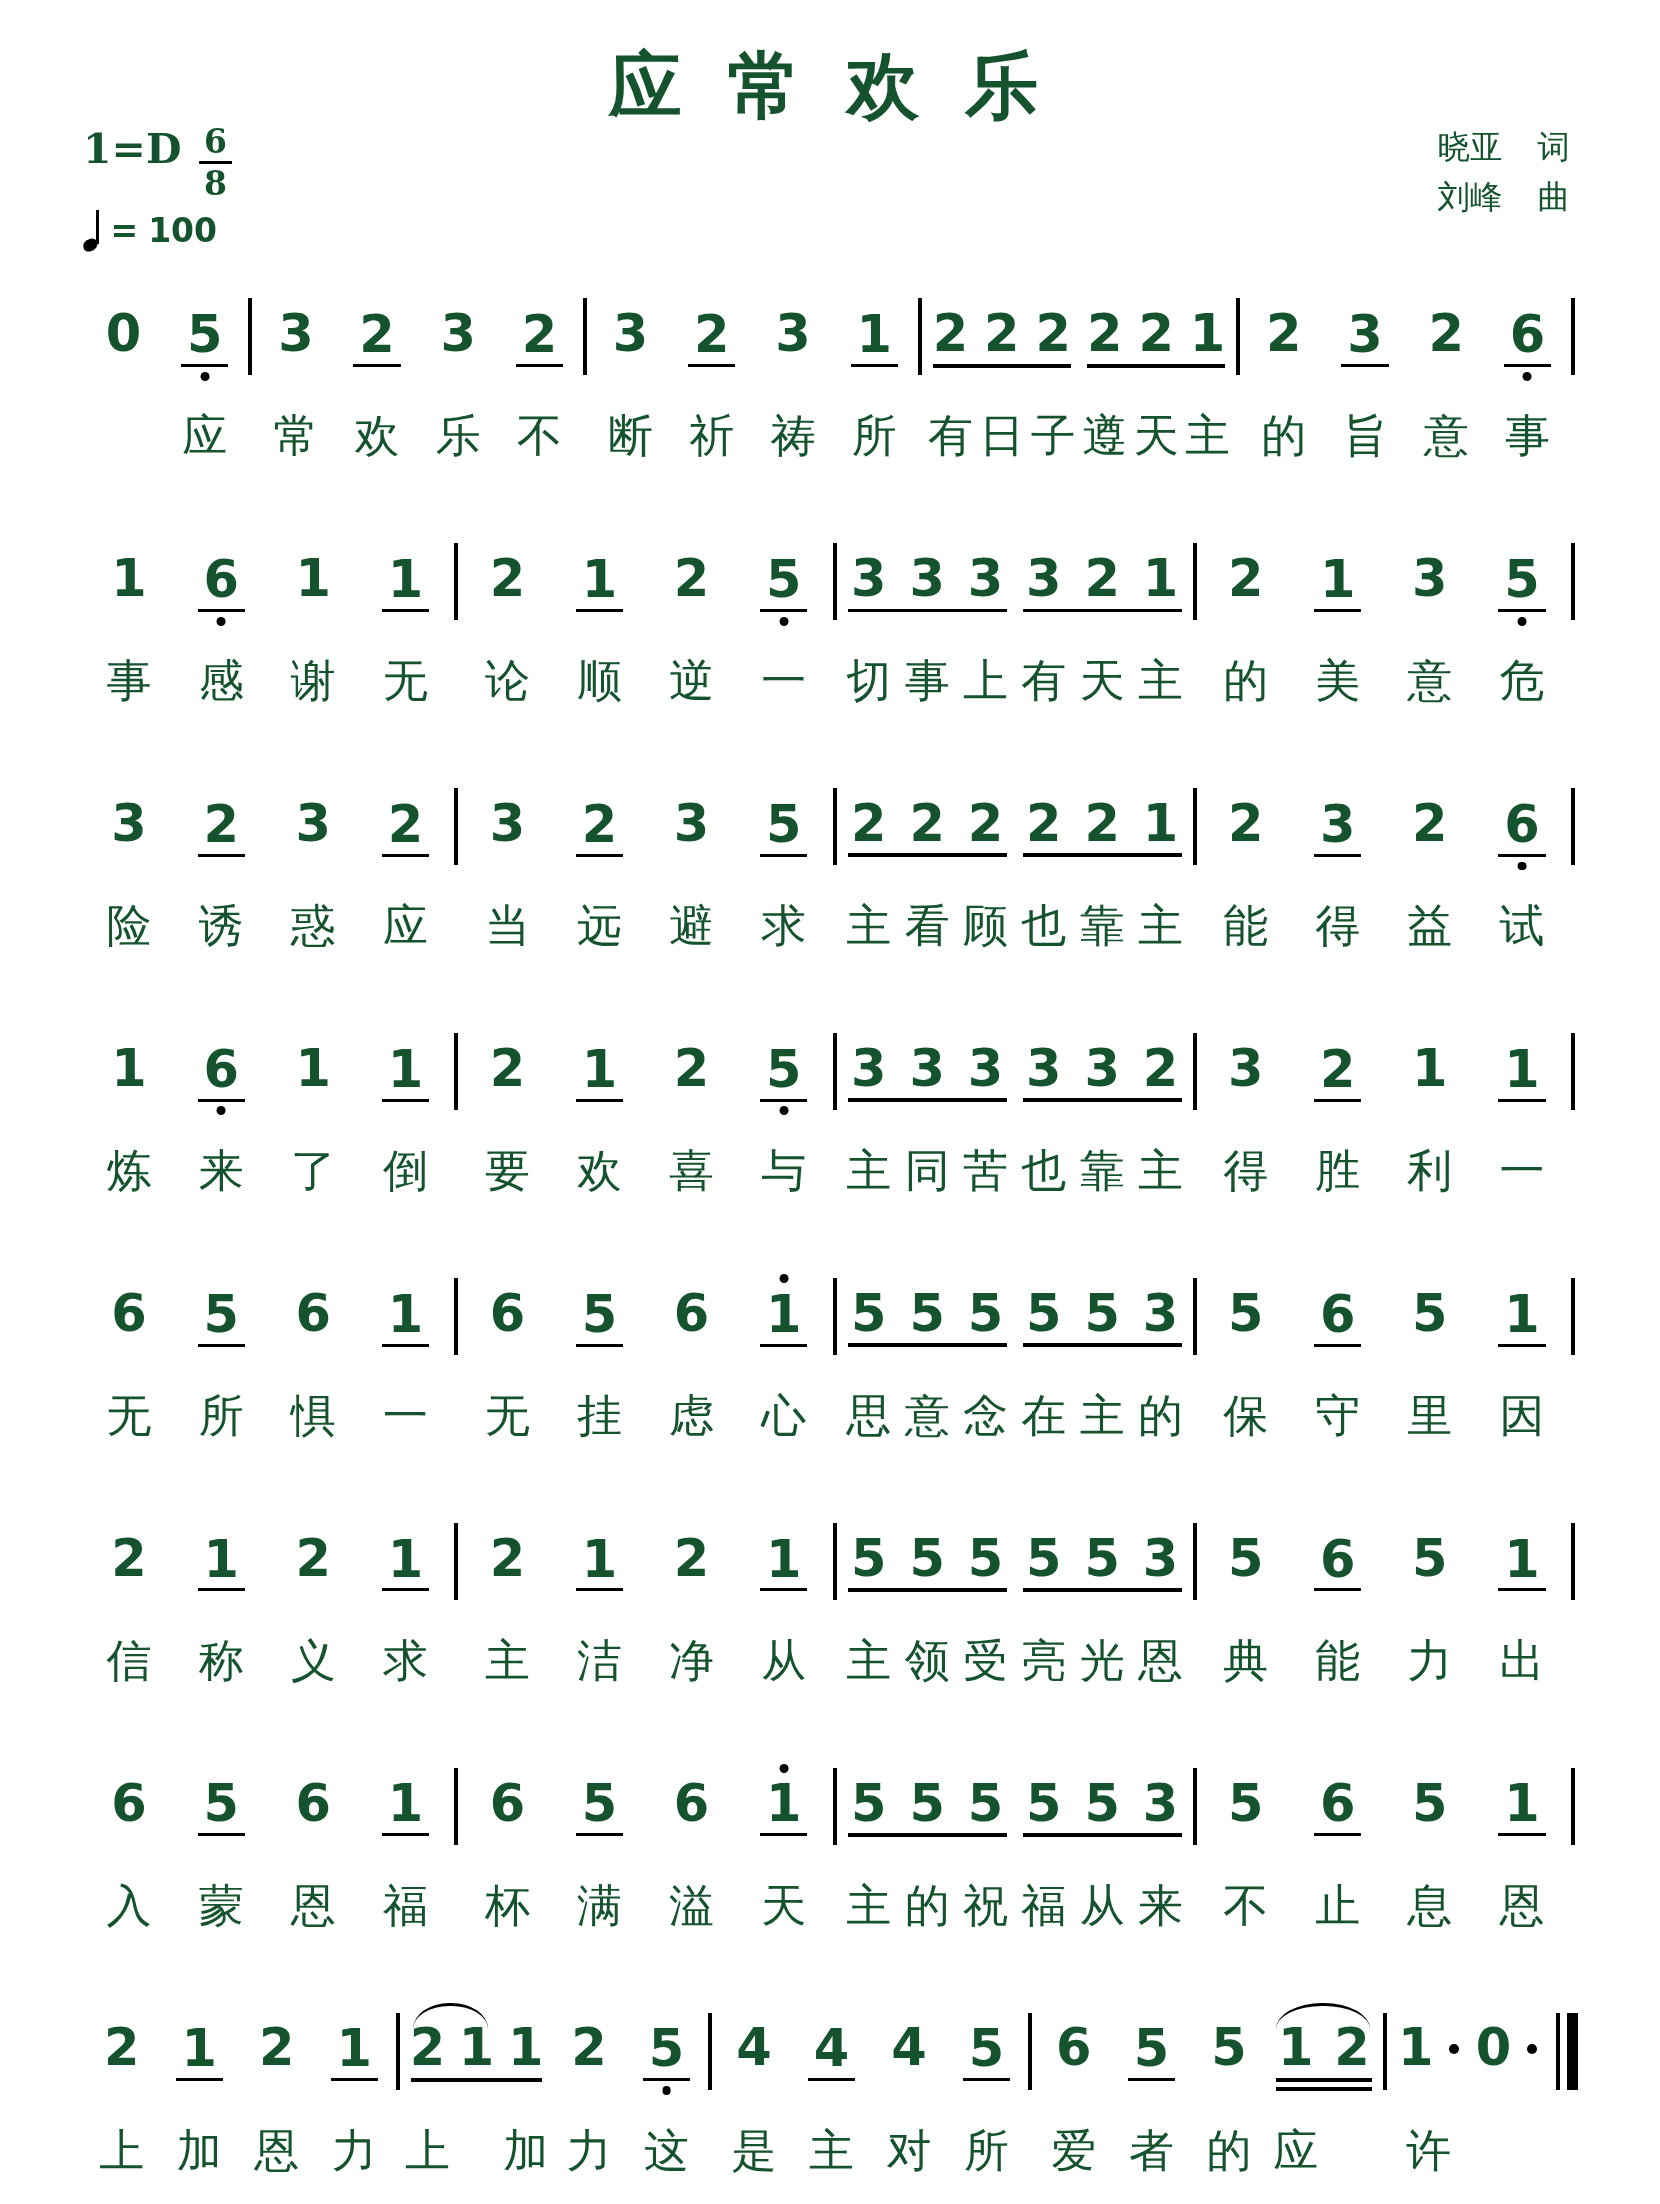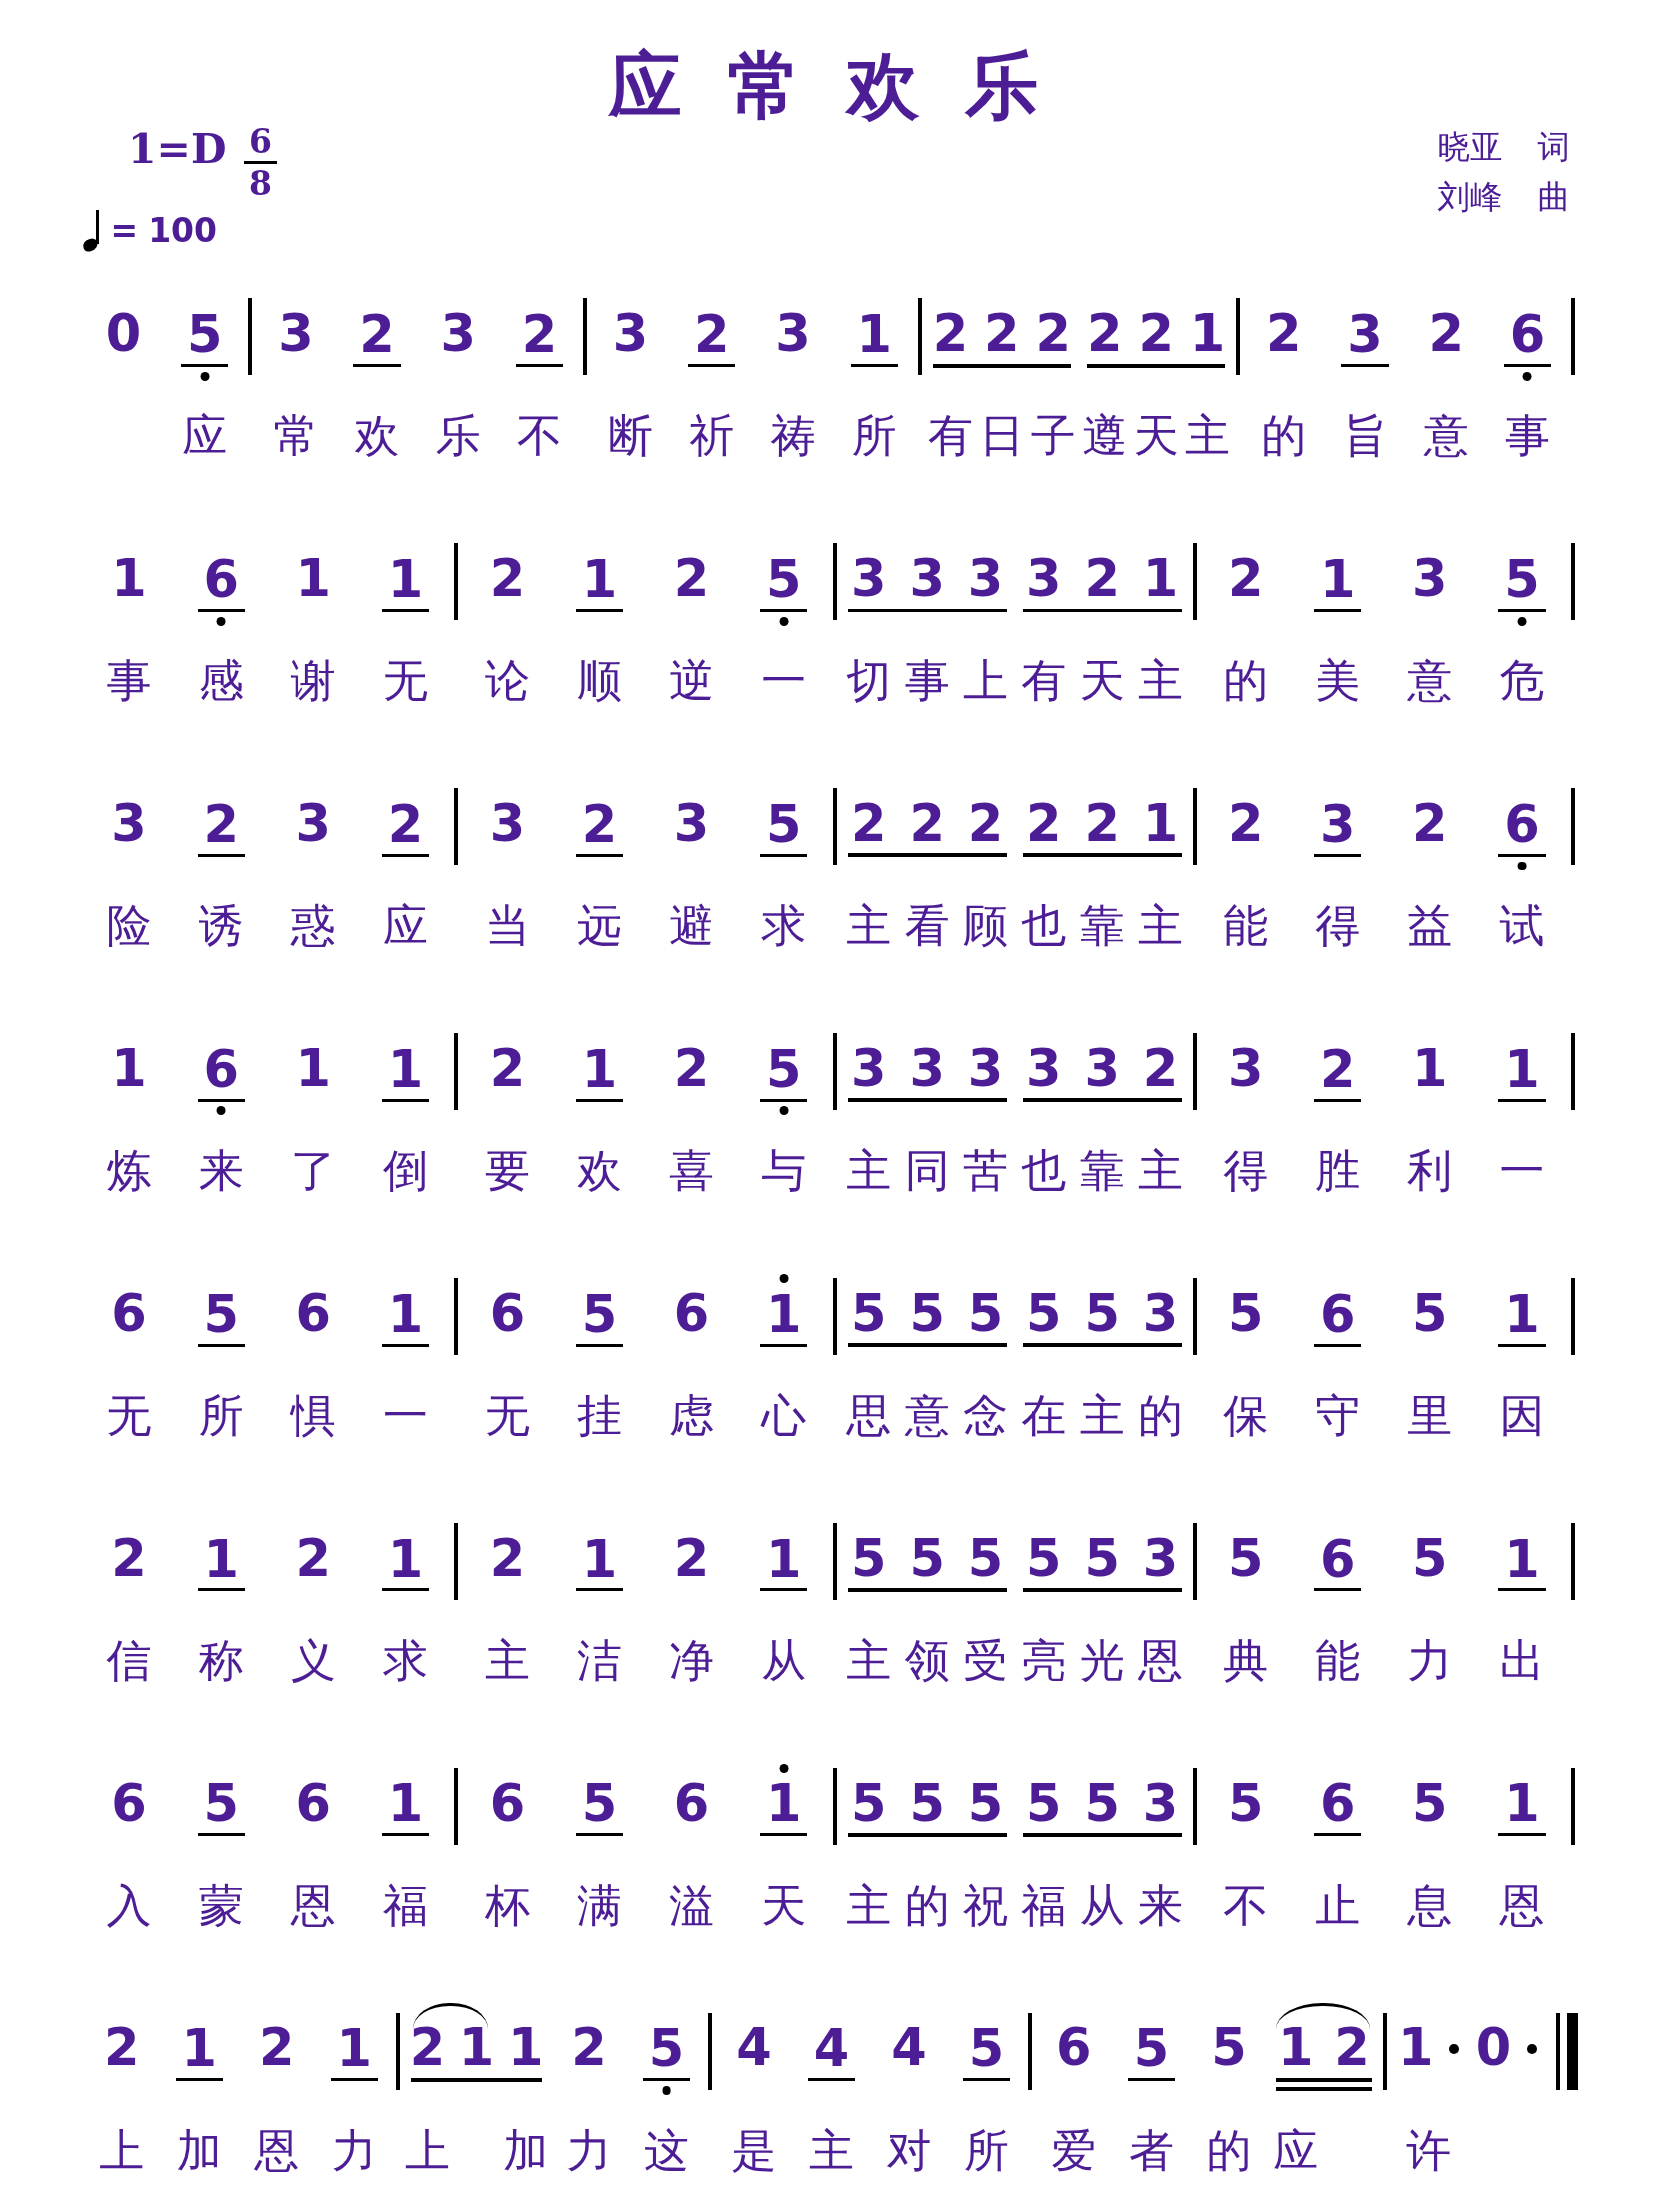--- a/index.html
+++ b/index.html
@@ -1,24 +1,24 @@
 <!DOCTYPE html>
 <html><head>
 <meta charset="utf-8">
 <style>
   html,body{margin:0;padding:0;background:#e8e8e8;}
   .page{width:1661px;height:2205px;background:#ffffff;position:relative;
-        box-sizing:border-box;padding:35px 83px 19.7px;overflow:hidden;color:#4c1d95;}
+        box-sizing:border-box;padding:35px 83px 19.7px;overflow:hidden;color:#14532d;}
   .title{text-align:center;font-family:"Liberation Serif",serif;font-weight:bold;
          font-size:73px;letter-spacing:13.8px;line-height:1.1;margin-top:11.8px;}
   .credits{position:absolute;top:122px;right:91px;font-family:"Liberation Serif",serif;
            font-size:32.5px;}
   .credit-row{display:flex;justify-content:space-between;gap:35px;line-height:1.55;}
   .keyline{display:flex;align-items:flex-start;gap:17.7px;margin-top:2px;
-           font-family:"DejaVu Serif",serif;font-weight:bold;font-size:41px;line-height:1;margin-left:45px;}
+           font-family:"DejaVu Serif",serif;font-weight:bold;font-size:41px;line-height:1;}
   .ts{display:inline-flex;flex-direction:column;align-items:center;
       font-size:33px;font-weight:bold;line-height:1;margin-top:-3.9px;}
   .ts-n{border-bottom:3.9px solid #000;padding:0 4.9px 3px;}
   .ts-d{padding-top:3px;}
   .tempoline{display:flex;align-items:center;gap:9.9px;margin-top:7.9px;
              font-family:"DejaVu Sans",sans-serif;font-weight:bold;font-size:33px;}
   .qnote{position:relative;width:17.7px;height:45px;}
   .qnote::before{content:"";position:absolute;left:0;bottom:2px;width:14.8px;height:11.8px;
                  background:#000;border-radius:55% 45% 60% 40%;transform:rotate(-18deg);}
   .qnote::after{content:"";position:absolute;right:2px;bottom:8.9px;width:3px;height:34px;background:#000;}

